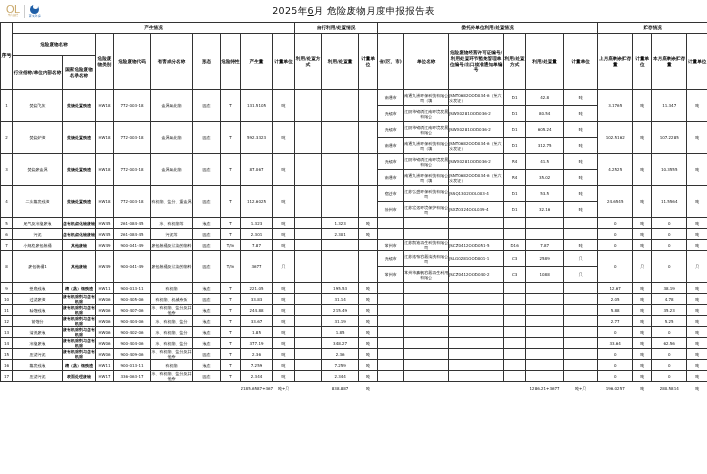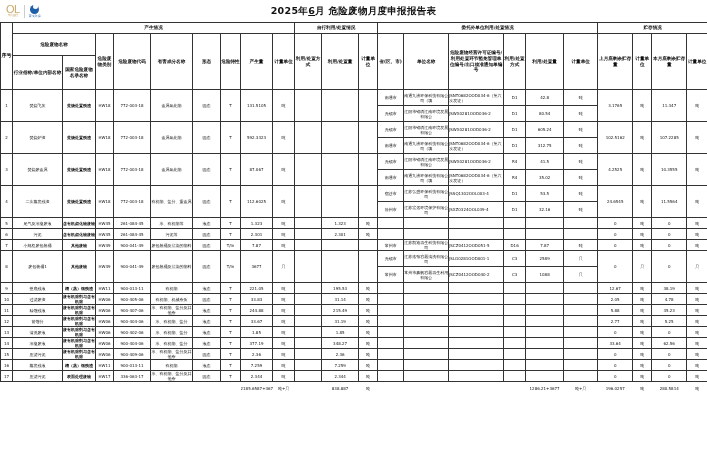--- a/index.html
+++ b/index.html
@@ -5,21 +5,21 @@
   html,body{margin:0;padding:0;background:#fff;}
   body{width:707px;height:474px;overflow:hidden;font-family:"DejaVu Sans","Liberation Sans",sans-serif;color:#111;position:relative;}
   .logo{position:absolute;left:6px;top:3px;height:16px;display:flex;align-items:center;gap:4px;}
   .logo .ol{font-family:"Liberation Sans",sans-serif;font-size:11px;color:#c9a86a;letter-spacing:-0.5px;line-height:9px;text-align:center;}
   .logo .ol small{display:block;font-size:3px;line-height:3px;color:#c9a86a;}
   .logo .sep{width:1px;height:13px;background:#ccc;}
   .logo .mark{width:9px;height:9px;border-radius:50%;background:#1f5fa8;position:relative;}
   .logo .mark:after{content:"";position:absolute;left:3px;top:-1px;width:5px;height:5px;border-radius:50%;background:#fff;}
   .logo .mk{display:flex;flex-direction:column;align-items:center;}
   .logo .mk small{font-size:3px;color:#1f5fa8;line-height:4px;}
-  .title{position:absolute;left:0;width:707px;top:5px;text-align:center;font-size:9.5px;font-weight:bold;letter-spacing:0.3px;}
+  .title{position:absolute;left:0;width:707px;top:5px;text-align:center;font-size:9.5px;font-weight:normal;letter-spacing:0.3px;}
   .title u{text-decoration:underline;}
   table{position:absolute;left:0;top:22px;border-collapse:collapse;table-layout:fixed;width:707px;font-size:4px;line-height:5px;}
   td,th{border:0.8px solid #333;text-align:center;vertical-align:middle;padding:0;overflow:hidden;font-weight:normal;}
   th{font-weight:bold;font-size:4.6px;line-height:5.6px;}
   th.big{font-size:5px;}
   td{height:7.5px;}
   .b{font-weight:bold;}
   .tot td{border:none;font-size:4px;}
 </style>
 </head>

